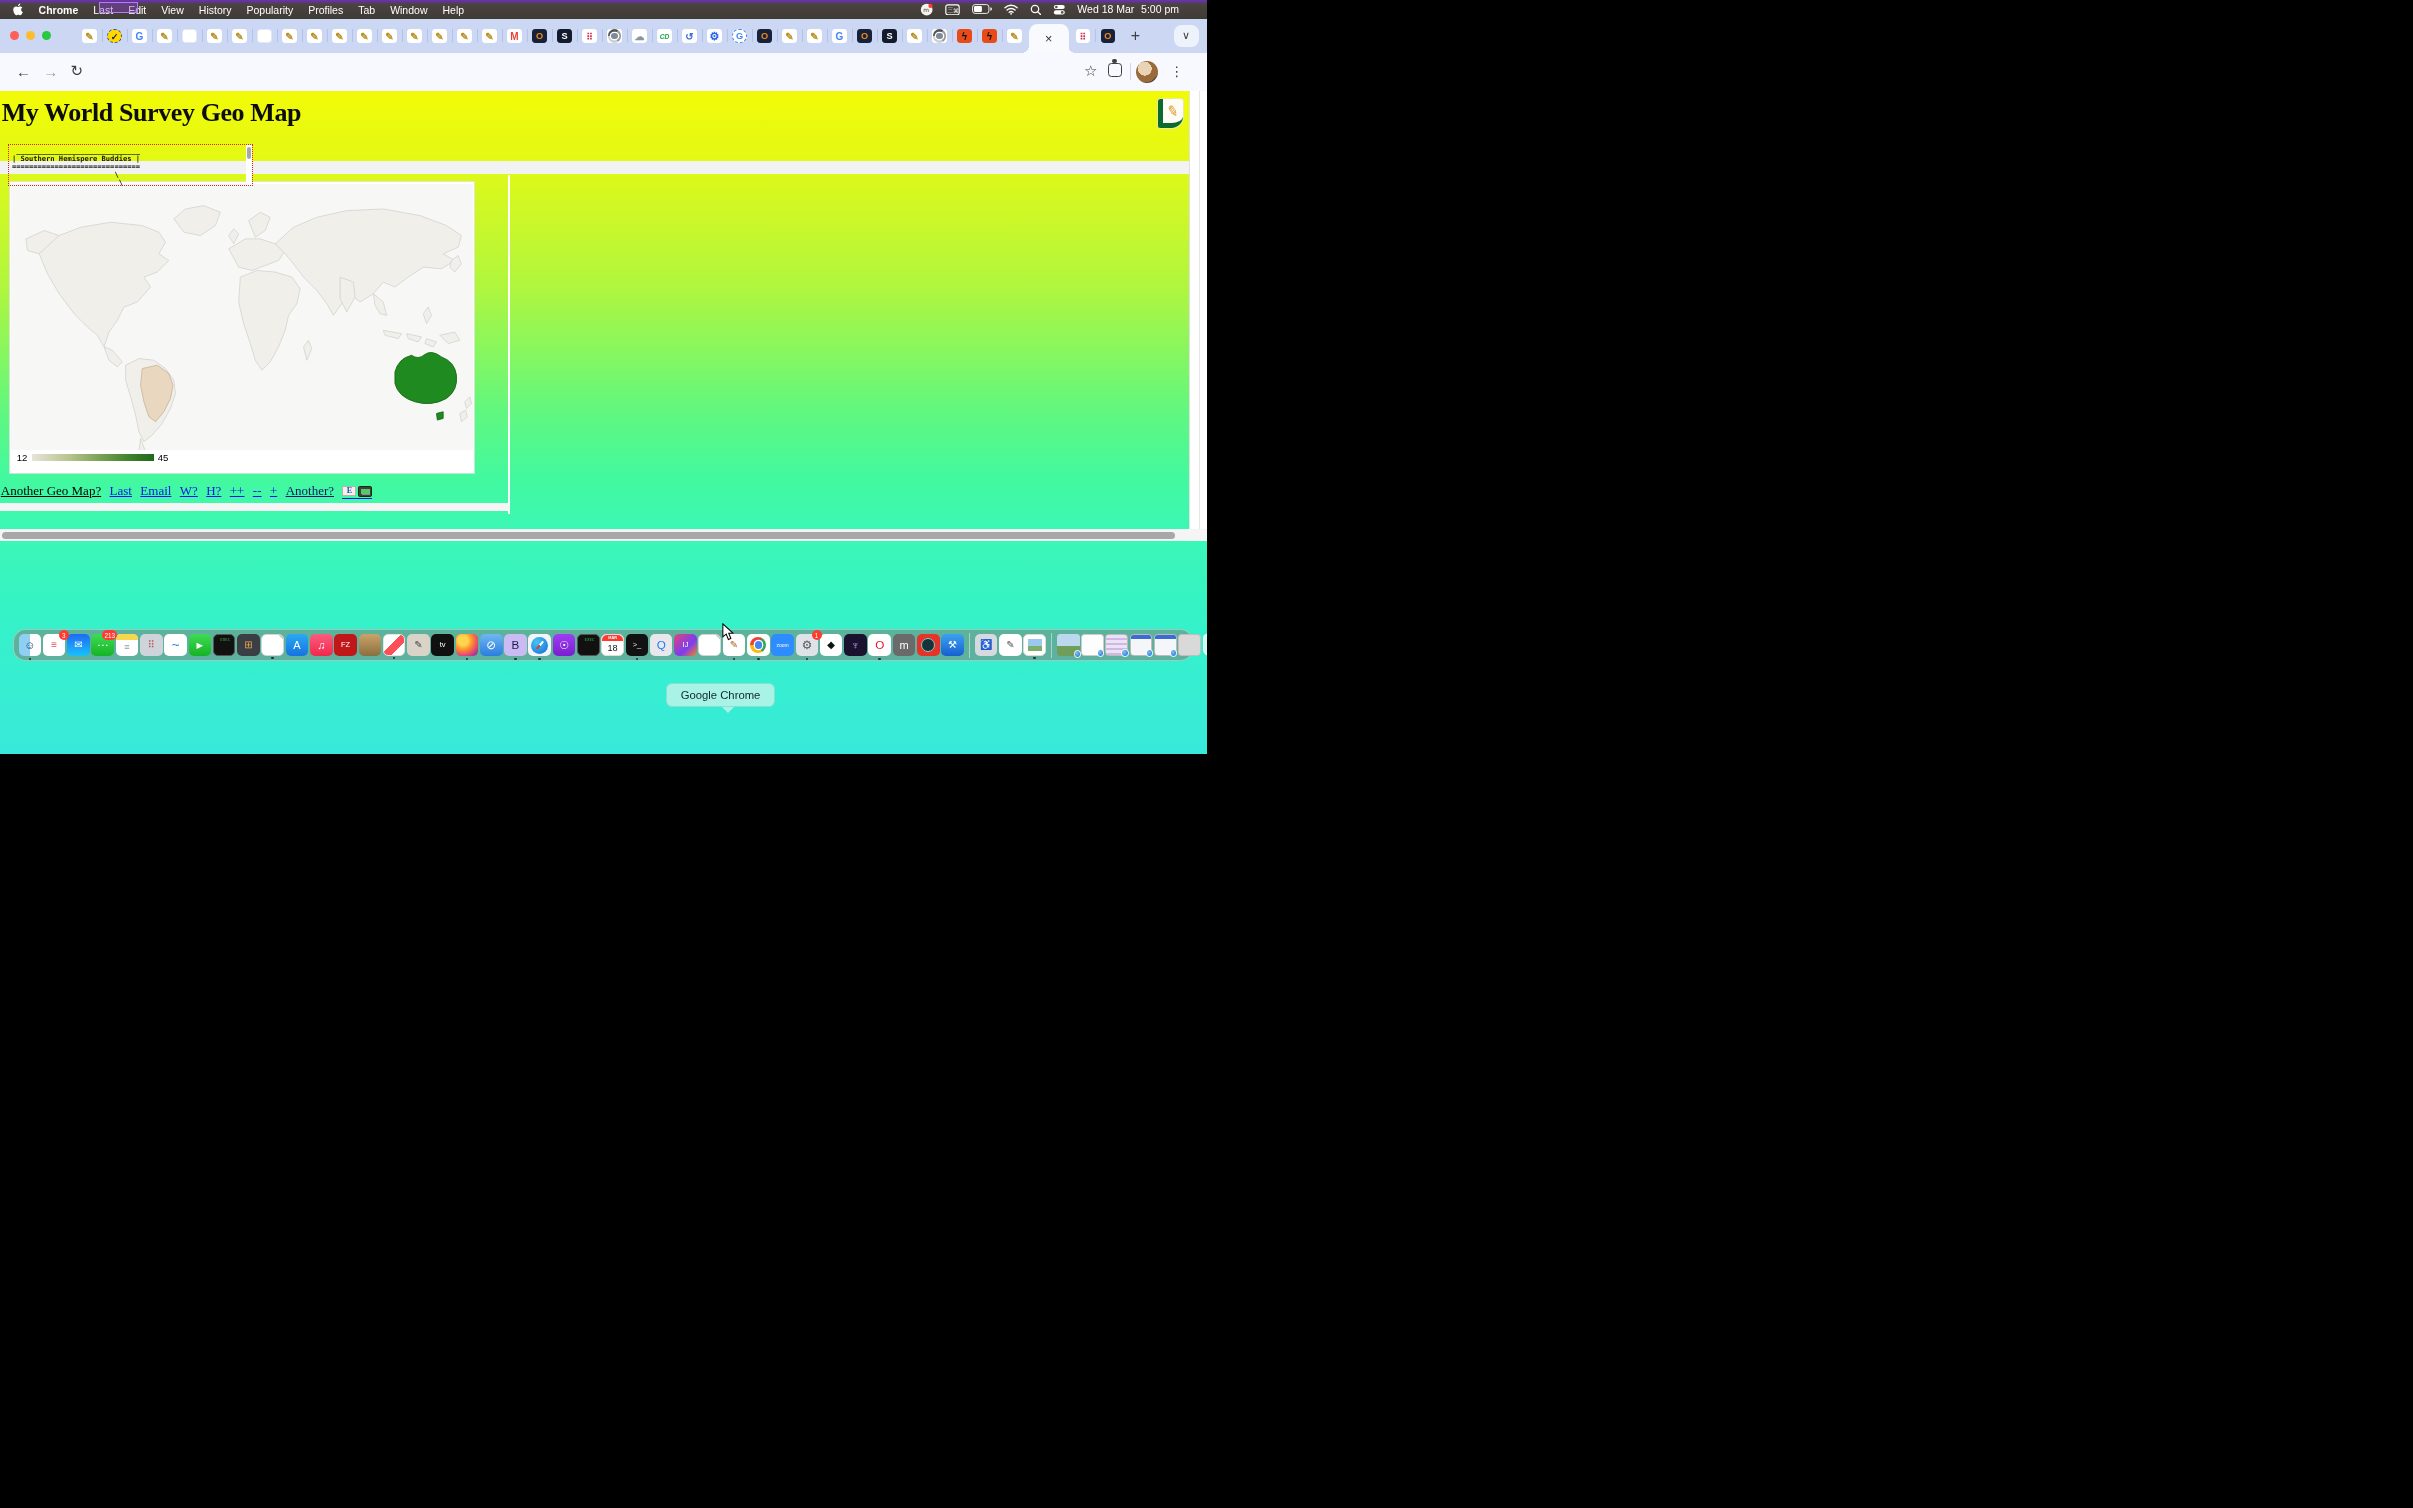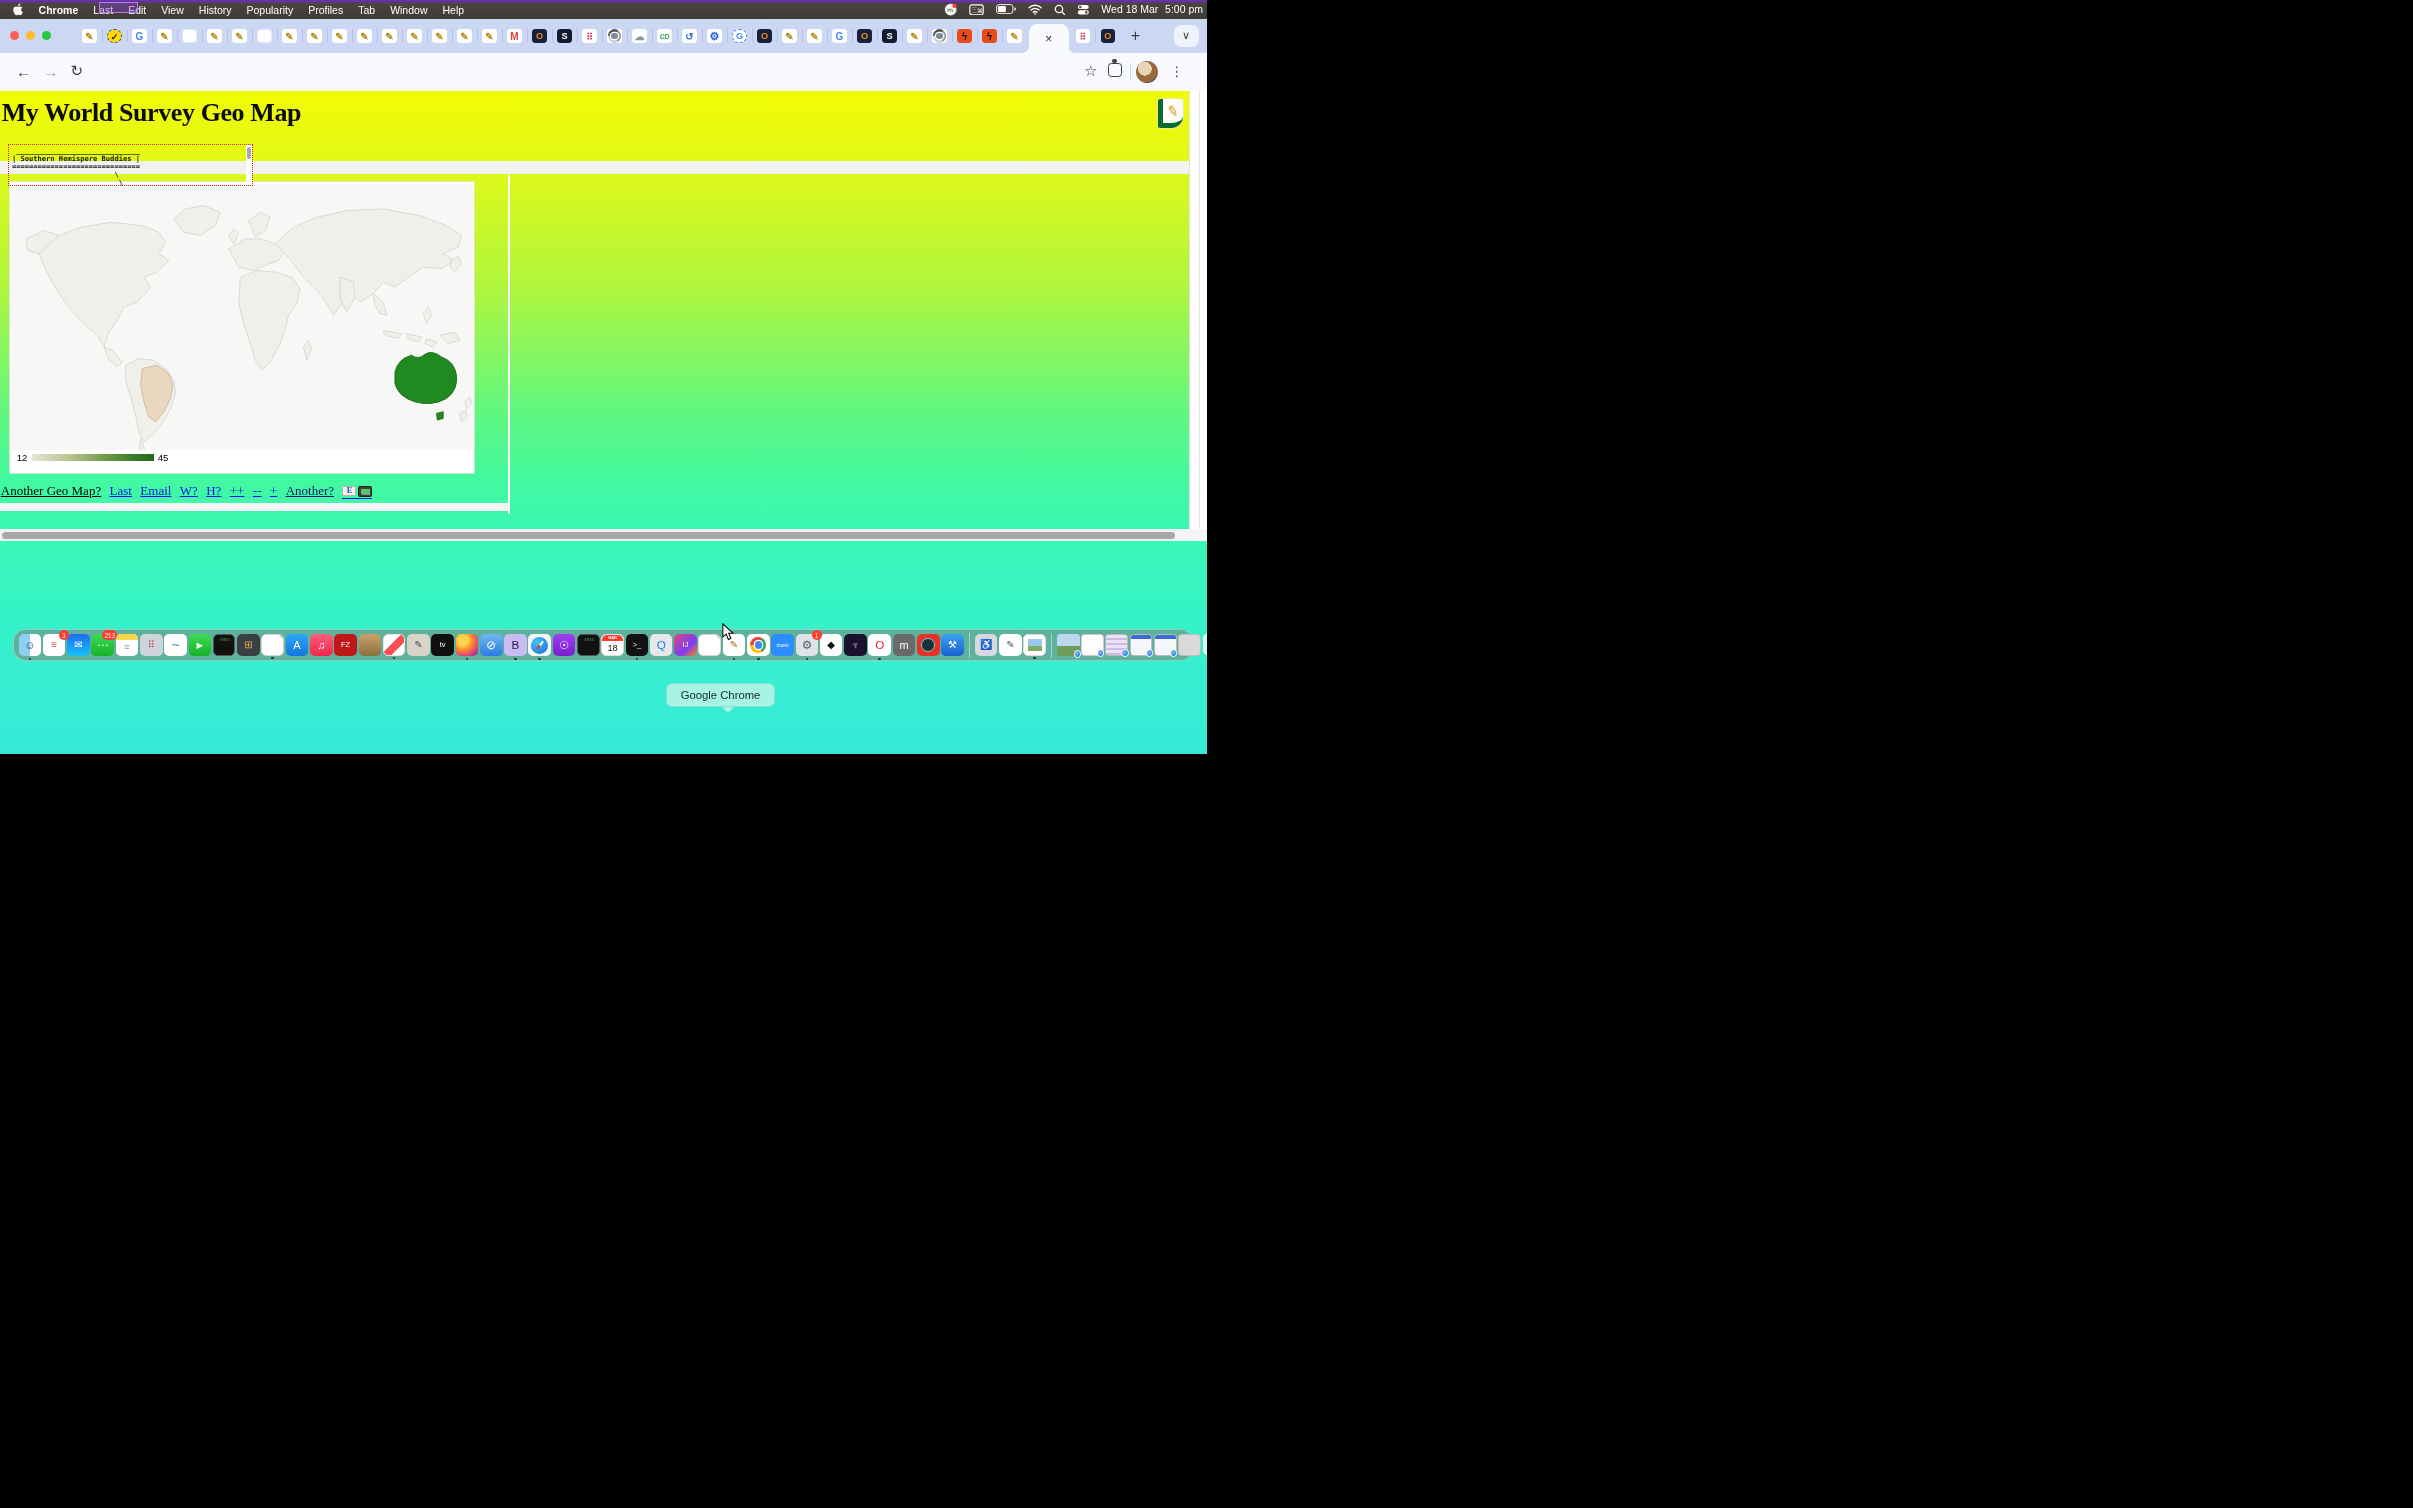--- a/index.html
+++ b/index.html
@@ -8,21 +8,21 @@
 
   
   #menubar { position:absolute; left:0; top:0; width:1207px; height:19px;
     background:linear-gradient(180deg,#6d2fc0 0%,#4b4340 22%,#3e3b35 100%);
     display:flex; align-items:center; color:#fff; font-size:10.5px; z-index:40; }
   #menubar .mitem { padding:0 7.5px; height:32px; display:flex; align-items:center; white-space:nowrap; }
   #menubar .mitem.bold { font-weight:bold; }
   #apple-wrap { padding:0 8.4px 0 11.7px; display:flex; align-items:center; }
   #edit-artifact { position:absolute; left:99px; top:1.7px; width:39px; height:11.7px;
     border:0.8px solid #b47df2; background:rgba(140,60,220,.38); z-index:41; }
-  #status { margin-left:auto; display:flex; align-items:center; gap:11.7px; padding-right:4px; }
+  #status { margin-left:auto; display:flex; align-items:center; gap:11.7px; padding-right:28px; }
   #status .sicon { display:flex; align-items:center; }
   #clock { display:flex; gap:6.7px; font-size:10.5px; }
 
   
   #tabstrip { position:absolute; left:0; top:19px; width:1207px; height:34px; background:#ccd7f4; z-index:30; }
   #traffic { position:absolute; left:10px; top:11.7px; display:flex; gap:6.7px; }
   #traffic span { width:9.2px; height:9.2px; border-radius:50%; display:block; }
   #pinned { position:absolute; left:77px; top:0; height:34px; display:flex; align-items:center; }
   .ptab { width:25px; height:34px; display:flex; align-items:center; justify-content:center; position:relative; }
   .ptab + .ptab::before { content:""; position:absolute; left:0; top:10px; height:13.4px; width:0.8px; background:#b3c2ec; }

